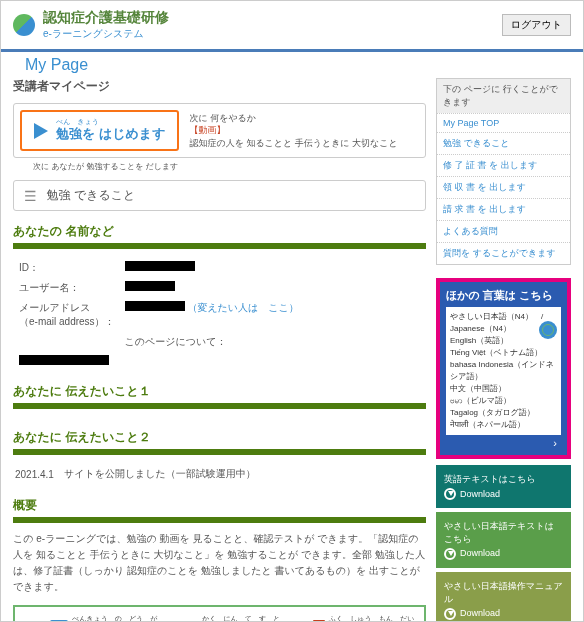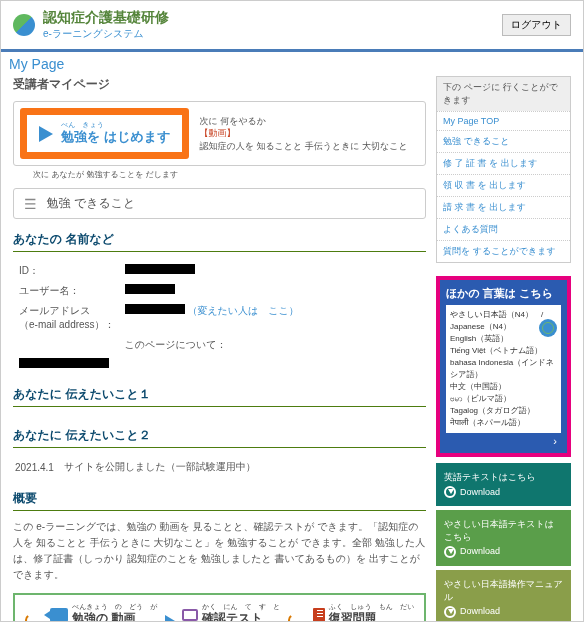--- a/index.html
+++ b/index.html
@@ -3,37 +3,37 @@
 <meta charset="utf-8">
 <style>
 *{box-sizing:border-box;margin:0;padding:0}
 body{font-family:"Hiragino Kaku Gothic Pro","Meiryo",sans-serif;background:#f5f5f5;font-size:11px;color:#333}
 .page{width:584px;height:622px;background:#fff;border:1px solid #ccc;position:relative;overflow:hidden}
 .header{display:flex;align-items:center;padding:8px 12px;border-bottom:3px solid #4a7cb8}
 .logo{width:22px;height:22px;border-radius:50%;background:linear-gradient(135deg,#5fb85f 50%,#3a8fd0 50%);margin-right:8px}
 .site-title{font-size:14px;color:#55853b;font-weight:bold}
 .site-sub{font-size:10px;color:#3a8fd0}
 .logout{margin-left:auto;background:#eee;border:1px solid #bbb;padding:3px 8px;font-size:10px;cursor:pointer}
-.breadcrumb{padding:4px 8px;font-size:14px;color:#3a8fd0}
+.breadcrumb{padding:4px 24px;font-size:16px;color:#3a8fd0}
 .container{display:flex;padding:0 12px;gap:10px}
 .main{flex:1;min-width:0}
 .side{width:135px;flex-shrink:0}
 .page-title{font-size:12px;font-weight:bold;color:#555;margin-bottom:8px}
 .start-box{display:flex;align-items:center;border:1px solid #ccc;border-radius:3px;padding:6px}
-.start-btn{display:flex;align-items:center;background:#fff;border:7px solid #f97316;border-radius:3px;padding:6px 12px;cursor:pointer}
+.start-btn{display:flex;align-items:center;background:#fff;border:2px solid #f97316;border-radius:3px;padding:6px 12px;cursor:pointer}
 .play{width:0;height:0;border-left:14px solid #3a8fd0;border-top:8px solid transparent;border-bottom:8px solid transparent;margin-right:8px}
 .btn-txt{font-size:13px;font-weight:bold;color:#3a8fd0}
 .btn-ruby{font-size:7px;color:#3a8fd0;display:block;line-height:1}
 .start-info{margin-left:10px;font-size:9px;color:#555;line-height:1.4}
 .movie{color:#c73e1d}
 .start-caption{font-size:8px;color:#555;margin:3px 0 8px 20px}
 .list-box{border:1px solid #ccc;border-radius:3px;padding:6px 10px;display:flex;align-items:center;margin-bottom:12px}
 .list-icon{font-size:14px;color:#888;margin-right:10px}
 .list-txt{font-size:12px;color:#555}
-.section-h{color:#0c4a6e;font-size:12px;font-weight:bold;border-bottom:1px solid #4d7c0f;padding-bottom:3px;margin-bottom:8px}
+.section-h{color:#4d7c0f;font-size:12px;font-weight:bold;border-bottom:6px solid #4d7c0f;padding-bottom:3px;margin-bottom:8px}
 .info-tbl{font-size:10px;color:#555;margin-bottom:12px}
 .info-tbl td{padding:2px 4px;vertical-align:top}
 .redacted{background:#000;display:inline-block;height:10px}
 .link{color:#3a8fd0;cursor:pointer}
 .news{font-size:10px;color:#555;margin-bottom:12px}
 .news td{padding:2px 8px 2px 0}
 .overview{font-size:10px;color:#555;line-height:1.6;margin-bottom:10px}
 .dia{border:2px solid #6db56d;padding:8px;display:flex;align-items:flex-end;justify-content:space-around;gap:4px}
 .dia-item{display:flex;align-items:center;font-size:12px;font-weight:bold;color:#444}
 .dia-item .r{font-size:7px;display:block;line-height:1;font-weight:normal}

